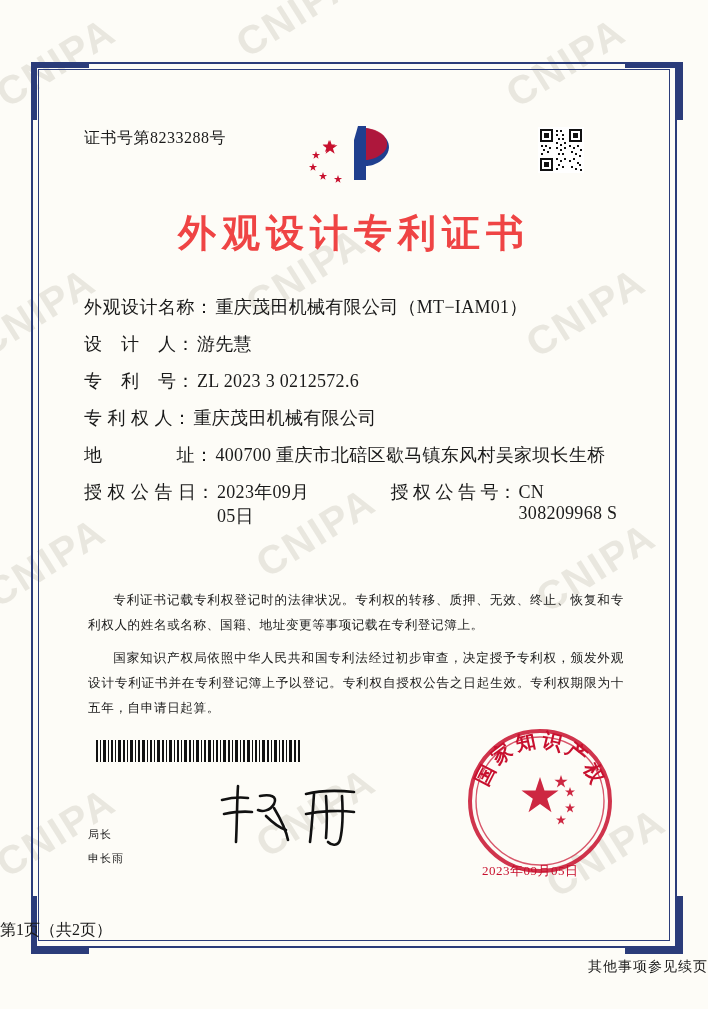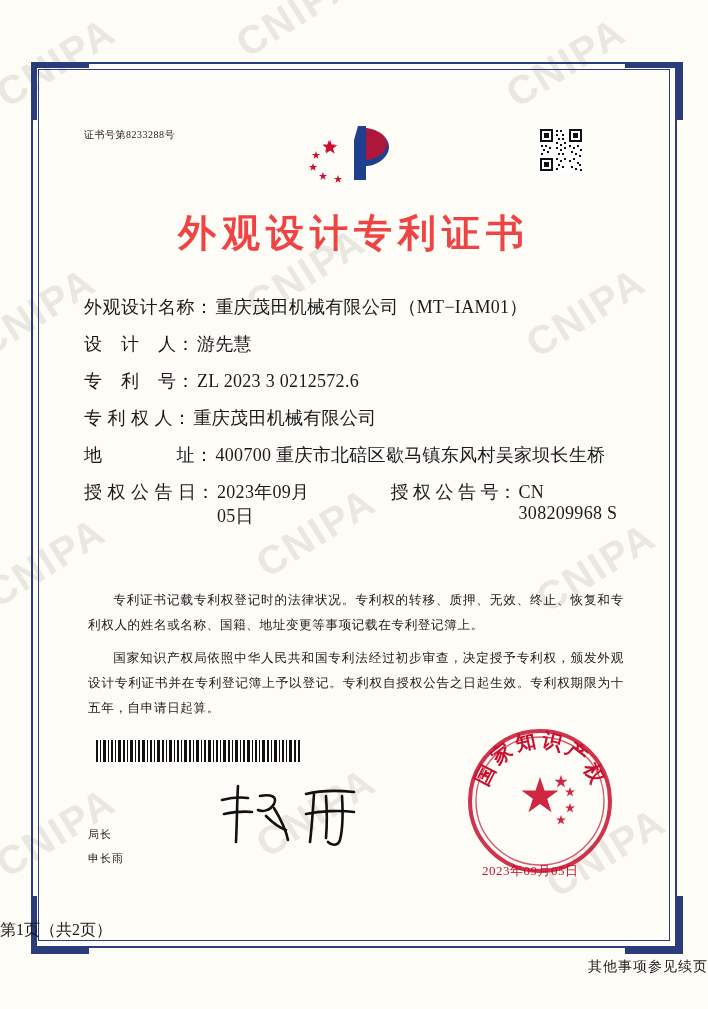--- a/index.html
+++ b/index.html
@@ -69,21 +69,21 @@
   .corner.tl { left: 31px;  top: 62px;  border-left-width: 6px; border-top-width: 6px; }
   .corner.tr { left: 625px; top: 62px;  border-right-width: 6px; border-top-width: 6px; }
   .corner.bl { left: 31px;  top: 896px; border-left-width: 6px; border-bottom-width: 6px; }
   .corner.br { left: 625px; top: 896px; border-right-width: 6px; border-bottom-width: 6px; }
 
   
   .cert-no {
     position: absolute;
     left: 84px;
     top: 128px;
-    font-size: 10px;
+    font-size: 16px;
     letter-spacing: 0.5px;
   }
 
   .logo {
     position: absolute;
     left: 296px;
     top: 118px;
     width: 110px;
     height: 70px;
   }

